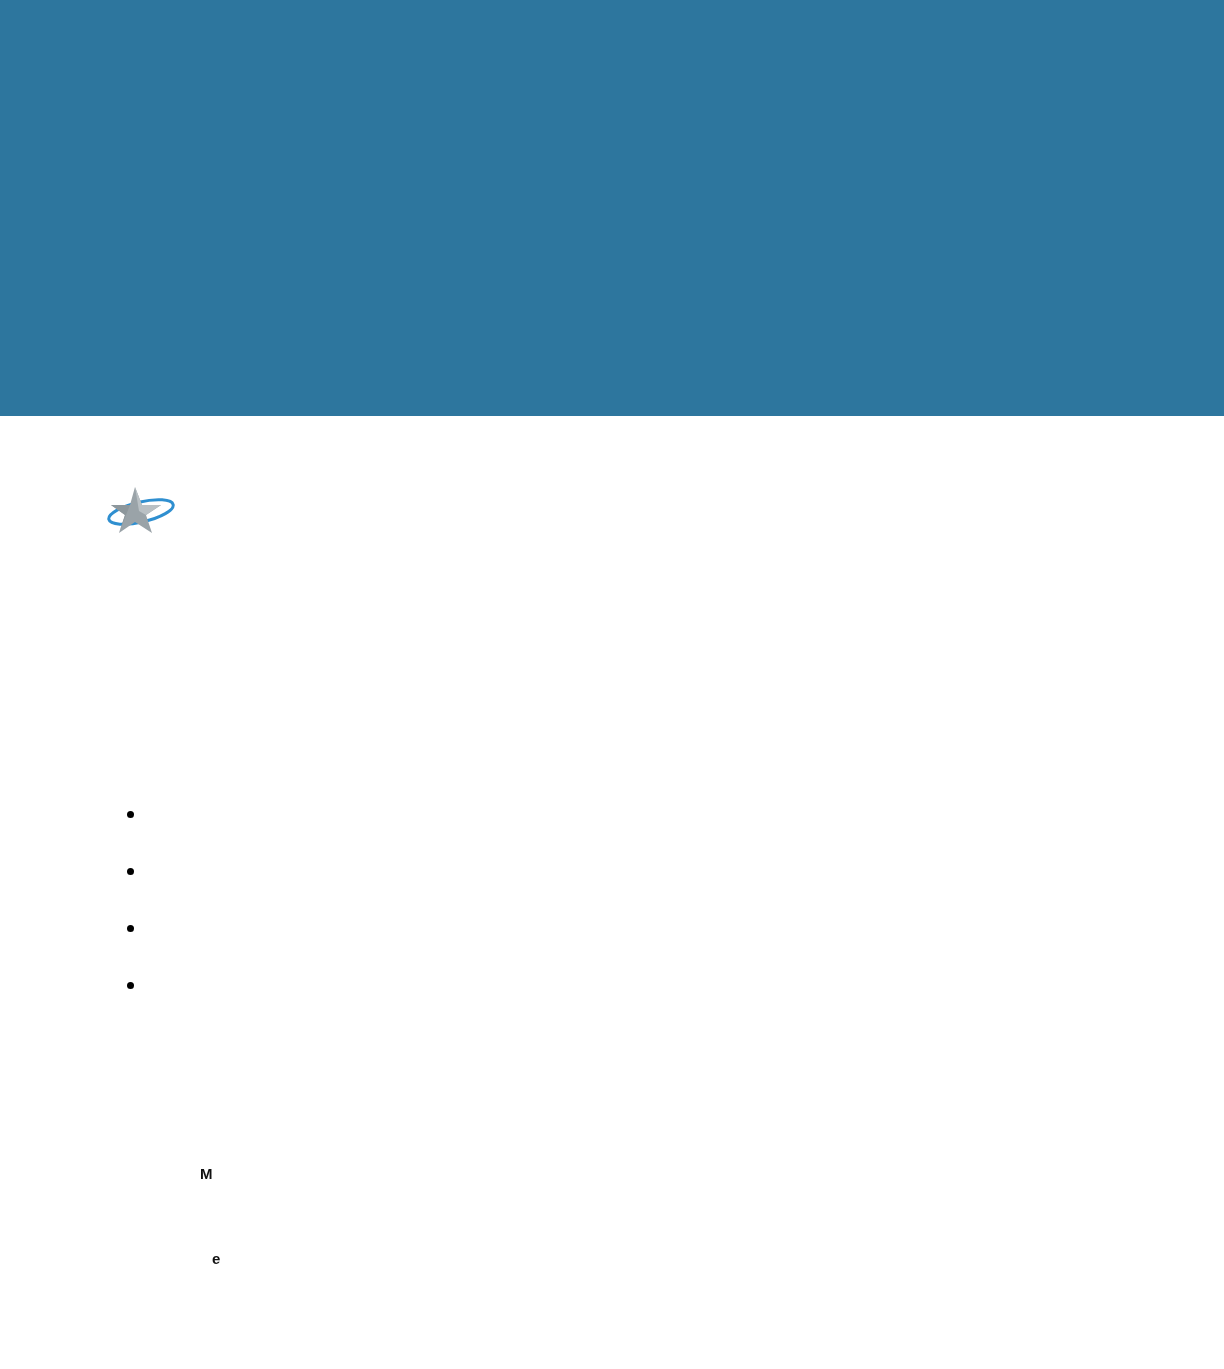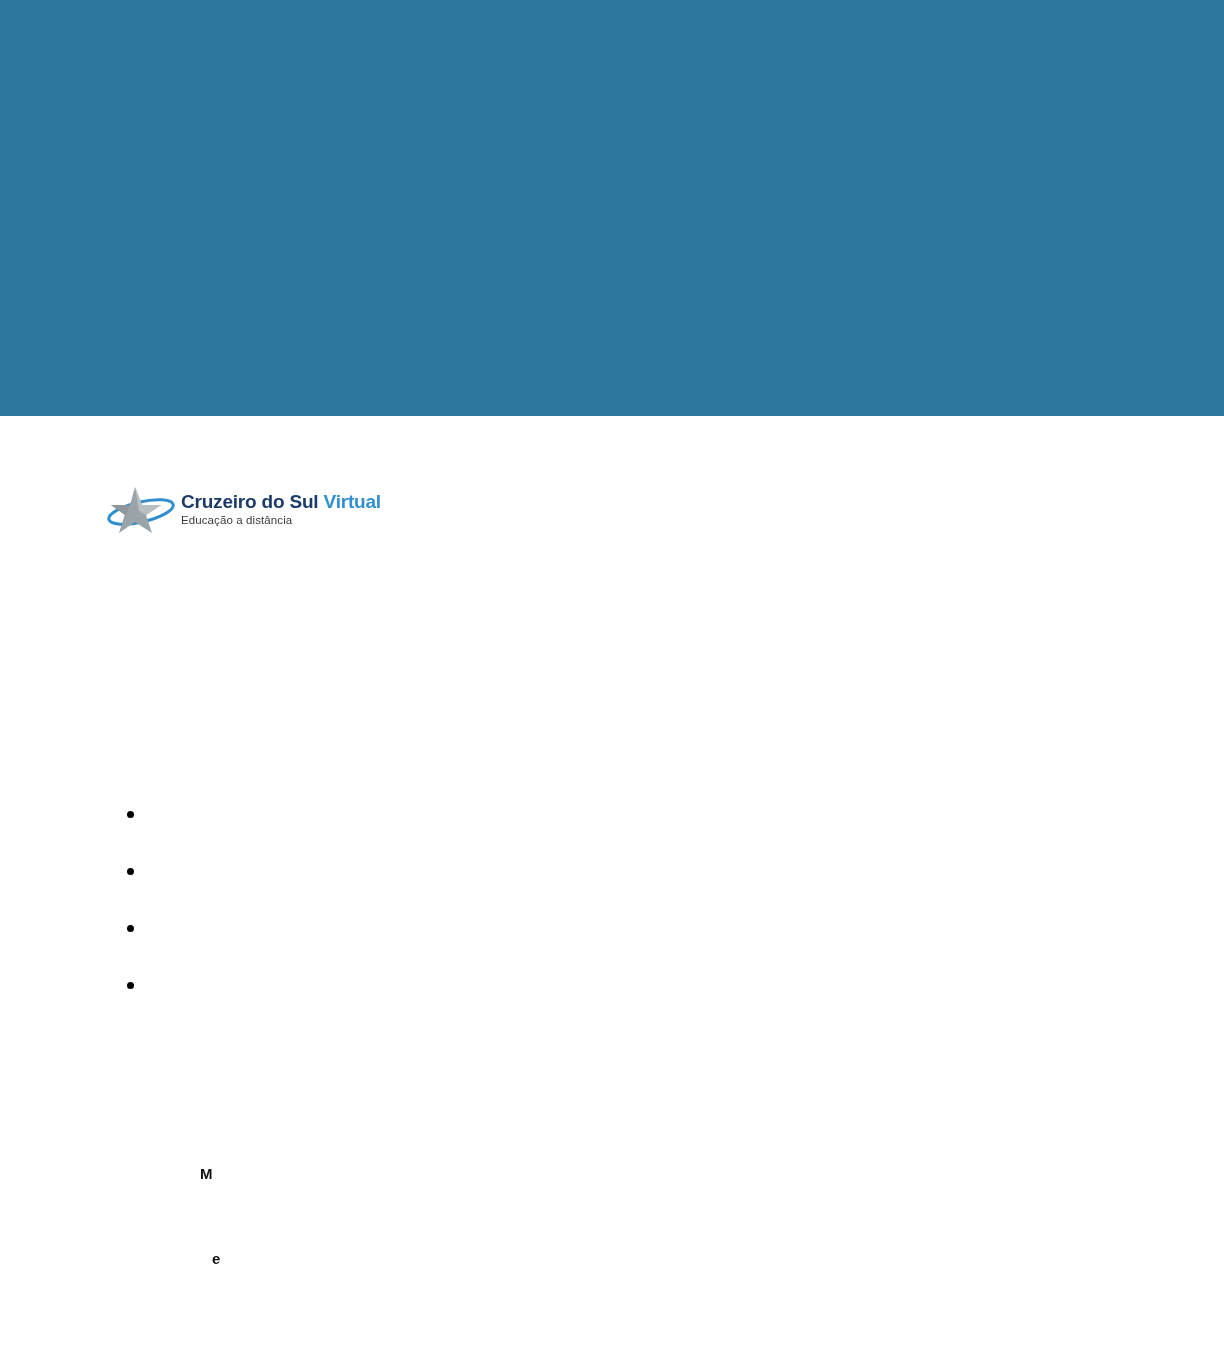--- a/index.html
+++ b/index.html
@@ -141,27 +141,20 @@
   <div class="logo-mark">
     <svg viewBox="0 0 72 56" width="72" height="56" aria-hidden="true">
 
       <ellipse cx="36" cy="31" rx="33" ry="10" fill="none" stroke="#2f8fd0" stroke-width="3" transform="rotate(-13 36 31)"></ellipse>
 
       <path d="M30 6 L37 24 L56 24 L41 34 L47 52 L30 41 L14 52 L20 34 L6 24 L25 24 Z" fill="#9aa3a8"></path>
       <path d="M30 6 L37 24 L56 24 L41 34 L34 30 Z" fill="#b9c0c4"></path>
       <path d="M14 52 L20 34 L6 24 L25 24 Z" fill="#8d979c"></path>
     </svg>
   </div>
-  <div class="logo-text">
-    <div class="logo-title">
-      <span class="dark">Cruzeiro do Sul</span>
-      <span class="accent">Virtual</span>
-    </div>
-    <div class="logo-sub">Educação a distância</div>
-  </div>
 </div>
 
 <div class="bullets">
   <div class="bullet-row">
     <span class="bullet-dot"></span>
     <span class="bullet-text"></span>
   </div>
   <div class="bullet-row">
     <span class="bullet-dot"></span>
     <span class="bullet-text"></span>

